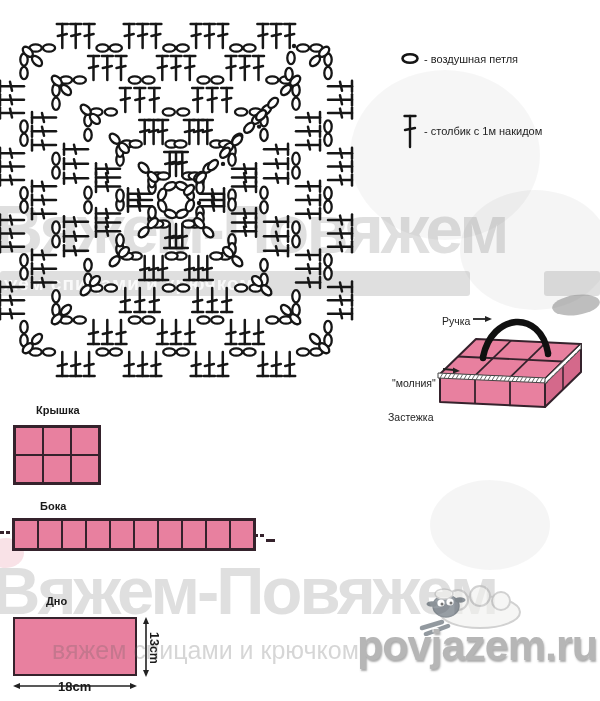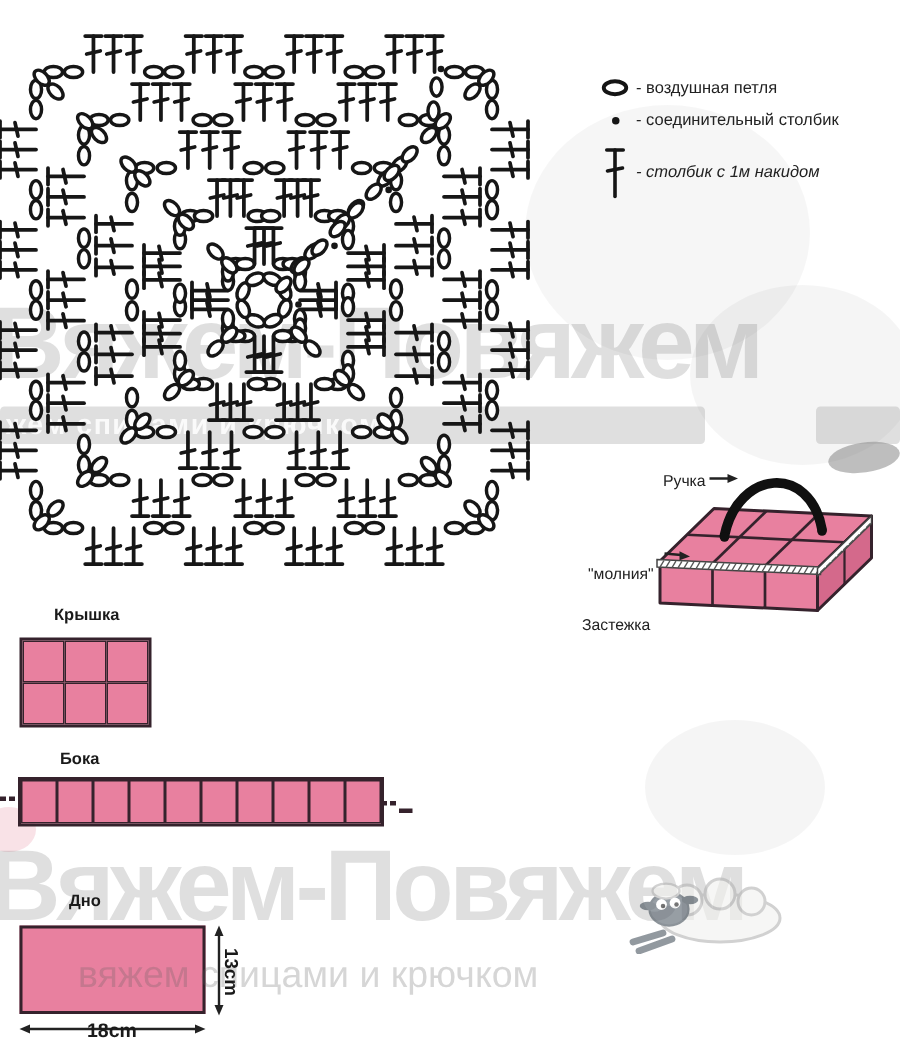--- a/index.html
+++ b/index.html
@@ -990,27 +990,21 @@
 
   <div id="legend">
     <div class="legend-row" style="top:2px;justify-content:center;">
       <span class="legend-sym">
         <svg width="20" height="13" viewBox="0 0 20 13">
             <ellipse cx="10" cy="6.5" rx="7.5" ry="4.3" fill="#fff" stroke="#151515" stroke-width="2.6"></ellipse>
           </svg>
       </span>
       <span class="legend-label">- воздушная петля</span>
     </div>
-    <div class="legend-row" style="top:24px;">
-      <span class="legend-sym">
-          <span class="slip-dot"></span>
-        </span>
-      <span class="legend-label">- соединительный столбик</span>
-    </div>
-    <div class="legend-row" style="top:46px;height:38px;font-style:italic;">
+    <div class="legend-row" style="top:62px;height:38px;">
       <span class="legend-sym">
         <svg width="20" height="36" viewBox="0 0 20 36">
           <g stroke="#151515" stroke-width="2.4" stroke-linecap="round">
             <line x1="10" y1="3" x2="10" y2="34"></line>
             <line x1="4.5" y1="3" x2="15.5" y2="3"></line>
             <line x1="5" y1="17" x2="15" y2="15"></line>
           </g>
         </svg>
       </span>
       <span class="legend-label">- столбик с 1м накидом</span>
@@ -1136,14 +1130,15 @@
       <ellipse cx="38" cy="28" rx="13" ry="11" fill="#58636e" stroke="#47525c" stroke-width="1.5"></ellipse>
       <ellipse cx="24" cy="26" rx="5.5" ry="2.8" fill="#47525c"></ellipse>
       <ellipse cx="52" cy="22" rx="5.5" ry="2.8" fill="#47525c"></ellipse>
       <ellipse cx="36" cy="16" rx="9" ry="5" fill="#f2f2ef" stroke="#b5b5b5" stroke-width="1.5"></ellipse>
       <circle cx="33" cy="25" r="3.6" fill="#fff"></circle>
         <circle cx="42" cy="24" r="3.6" fill="#fff"></circle>
       <circle cx="34" cy="26" r="1.5" fill="#222"></circle>
         <circle cx="43" cy="25" r="1.5" fill="#222"></circle>
     </g>
   </svg>
+  <div id="site">povjazem.ru</div>
 
 </div>
 
 </body></html>

